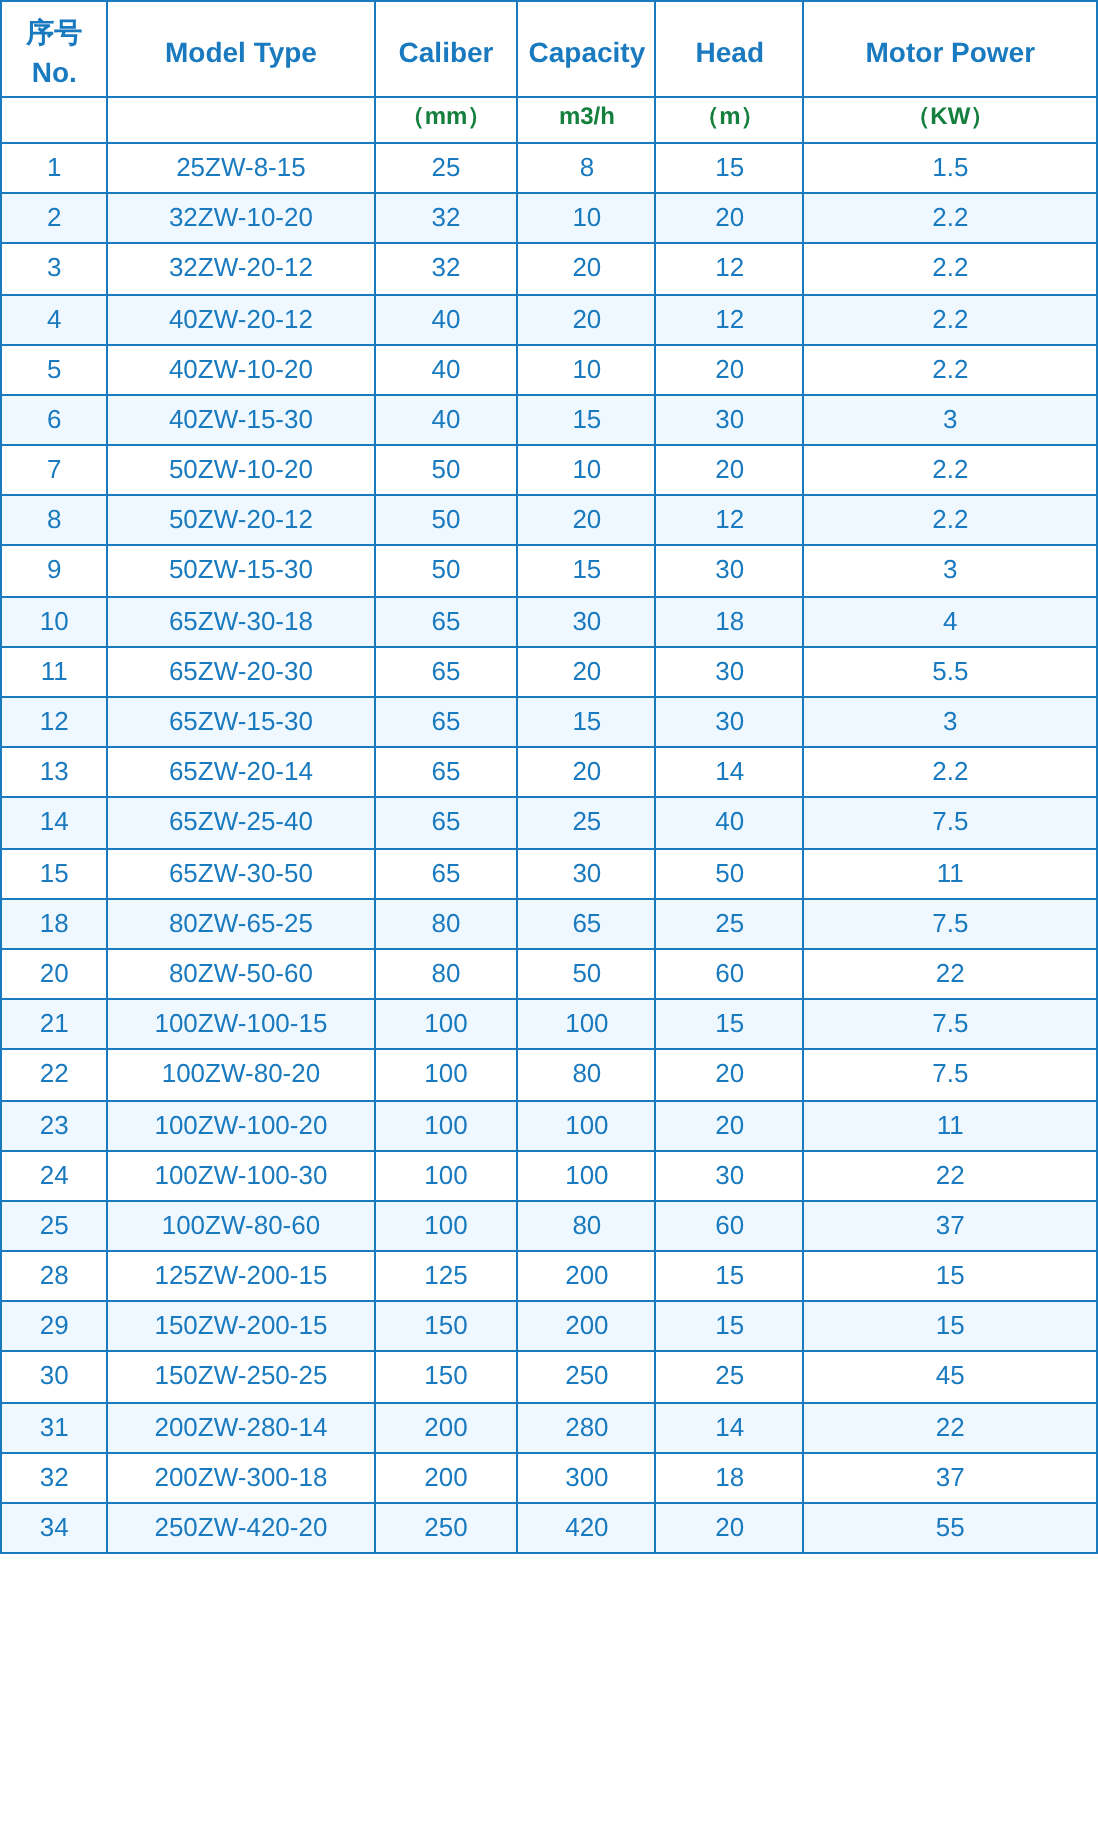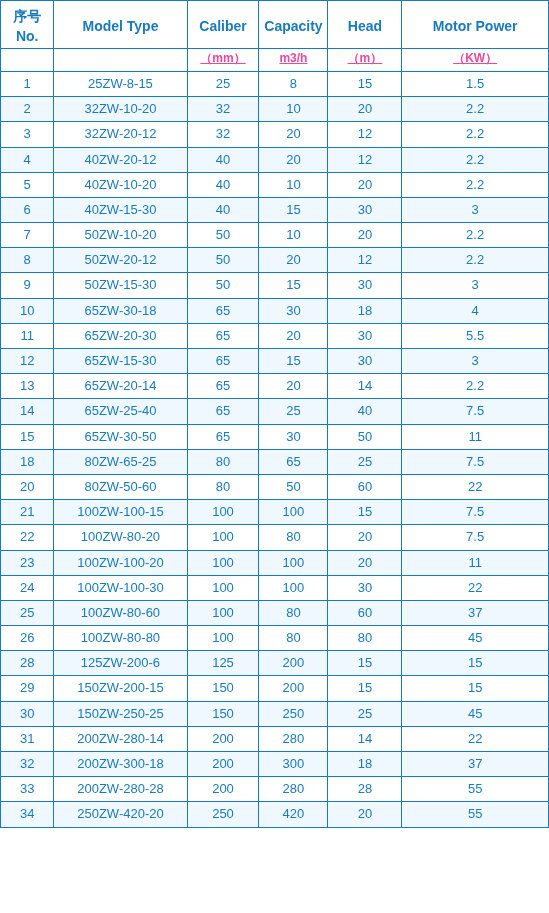--- a/index.html
+++ b/index.html
@@ -39,22 +39,21 @@
     .col-power { width: 143px; }
     .header-top th {
       font-size: 14px;
       padding-top: 6px;
       padding-bottom: 2px;
     }
     .header-unit th {
       font-size: 12px;
       padding-top: 1px;
       padding-bottom: 4px;
-      color: #ec4899;
-      text-decoration: underline;
+      color: #15803d;
     }
   </style>
 </head>
 <body>
 
 <table>
   <thead>
     <tr class="header-top">
       <th class="col-no">序号No.</th>
       <th class="col-model">Model Type</th>
@@ -243,30 +242,22 @@
       </tr>
       <tr>
         <td>25</td>
         <td>100ZW-80-60</td>
         <td>100</td>
         <td>80</td>
         <td>60</td>
         <td>37</td>
       </tr>
       <tr>
-        <td>26</td>
-        <td>100ZW-80-80</td>
-        <td>100</td>
-        <td>80</td>
-        <td>80</td>
-        <td>45</td>
-      </tr>
-      <tr>
         <td>28</td>
-        <td>125ZW-200-6</td>
+        <td>125ZW-200-15</td>
         <td>125</td>
         <td>200</td>
         <td>15</td>
         <td>15</td>
       </tr>
       <tr>
         <td>29</td>
         <td>150ZW-200-15</td>
         <td>150</td>
         <td>200</td>
@@ -291,28 +282,20 @@
       </tr>
       <tr>
         <td>32</td>
         <td>200ZW-300-18</td>
         <td>200</td>
         <td>300</td>
         <td>18</td>
         <td>37</td>
       </tr>
       <tr>
-        <td>33</td>
-        <td>200ZW-280-28</td>
-        <td>200</td>
-        <td>280</td>
-        <td>28</td>
-        <td>55</td>
-      </tr>
-      <tr>
         <td>34</td>
         <td>250ZW-420-20</td>
         <td>250</td>
         <td>420</td>
         <td>20</td>
         <td>55</td>
       </tr>
     </tbody>
 </table>
 

